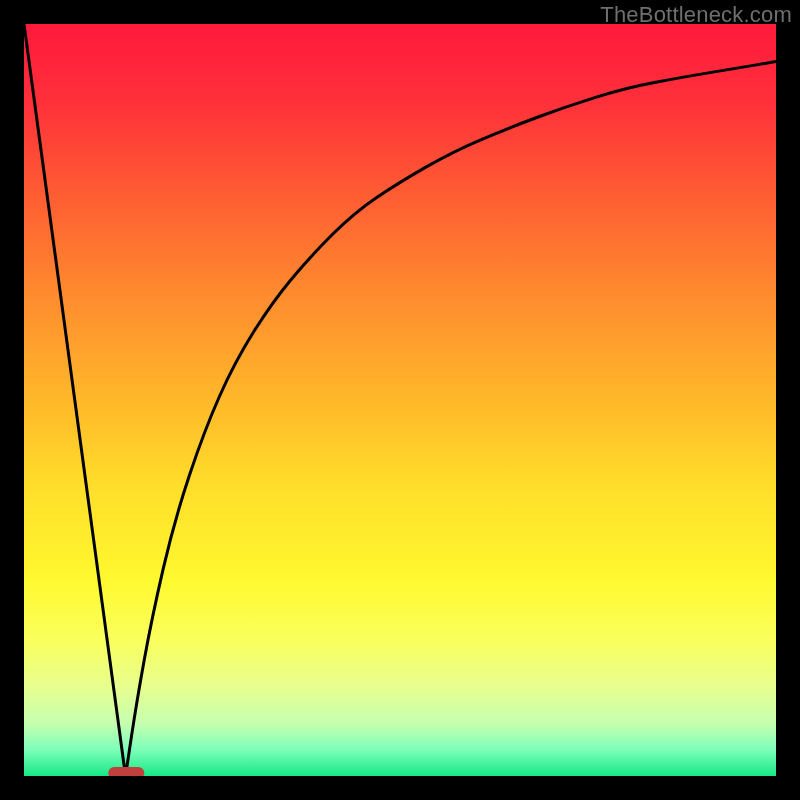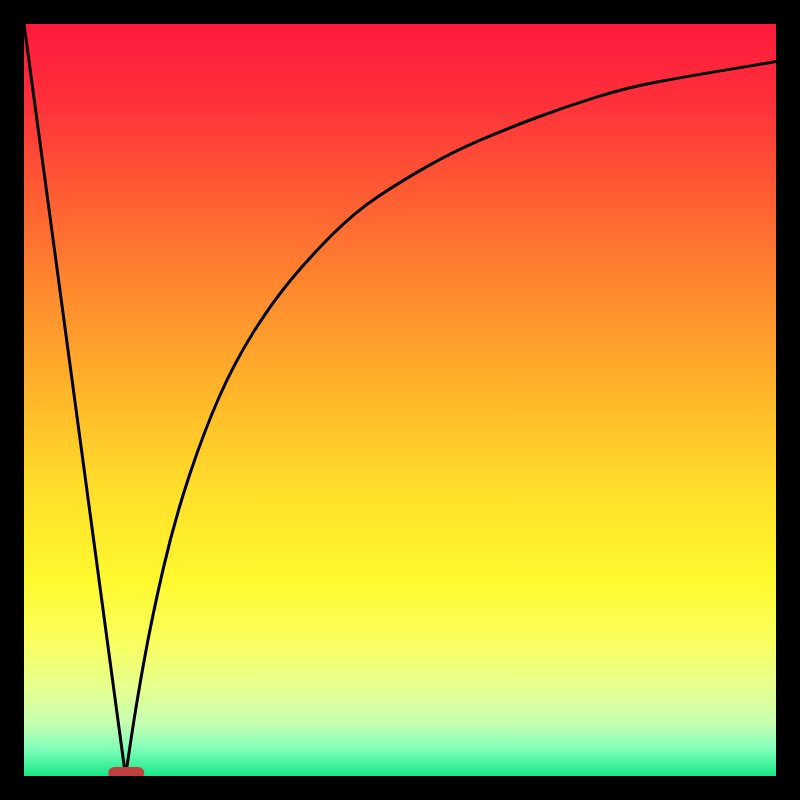--- a/index.html
+++ b/index.html
@@ -34,20 +34,21 @@
     font-size: 22px;
     letter-spacing: 0.2px;
     font-weight: 500;
   }
   svg { display: block; }
 </style>
 </head>
 <body>
 
 <div class="frame">
+  <div class="watermark">TheBottleneck.com</div>
   <div class="plot">
     <svg id="chart-svg" width="752" height="752" viewBox="0 0 752 752" preserveAspectRatio="none">
       <defs>
         <linearGradient id="bg-grad" x1="0" y1="0" x2="0" y2="1">
             <stop offset="0%" stop-color="#ff1a3c"></stop>
             <stop offset="10%" stop-color="#ff2f3a"></stop>
             <stop offset="22%" stop-color="#ff5a33"></stop>
             <stop offset="36%" stop-color="#ff8b2e"></stop>
             <stop offset="50%" stop-color="#ffb82a"></stop>
             <stop offset="62%" stop-color="#ffdf2a"></stop>

